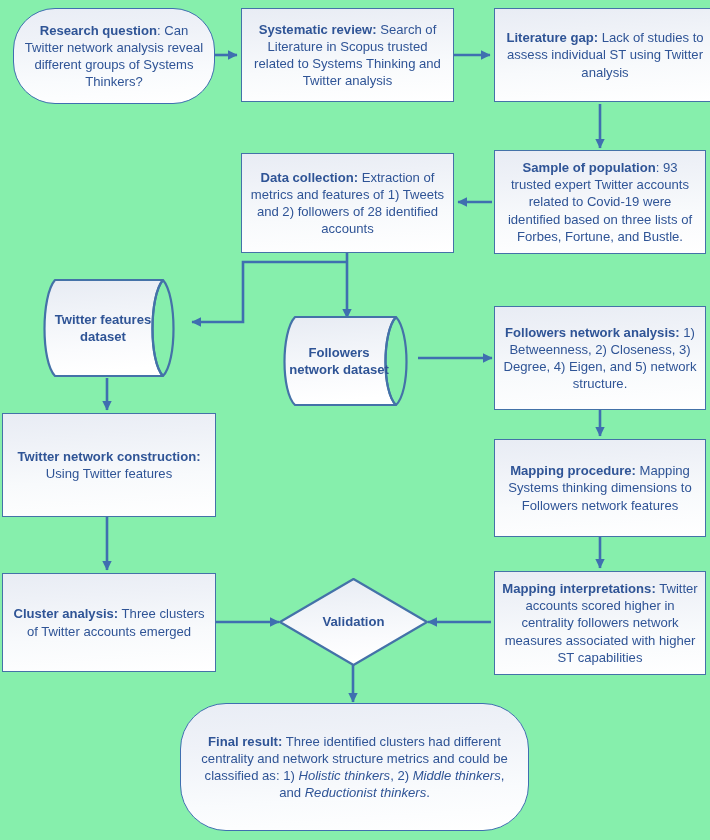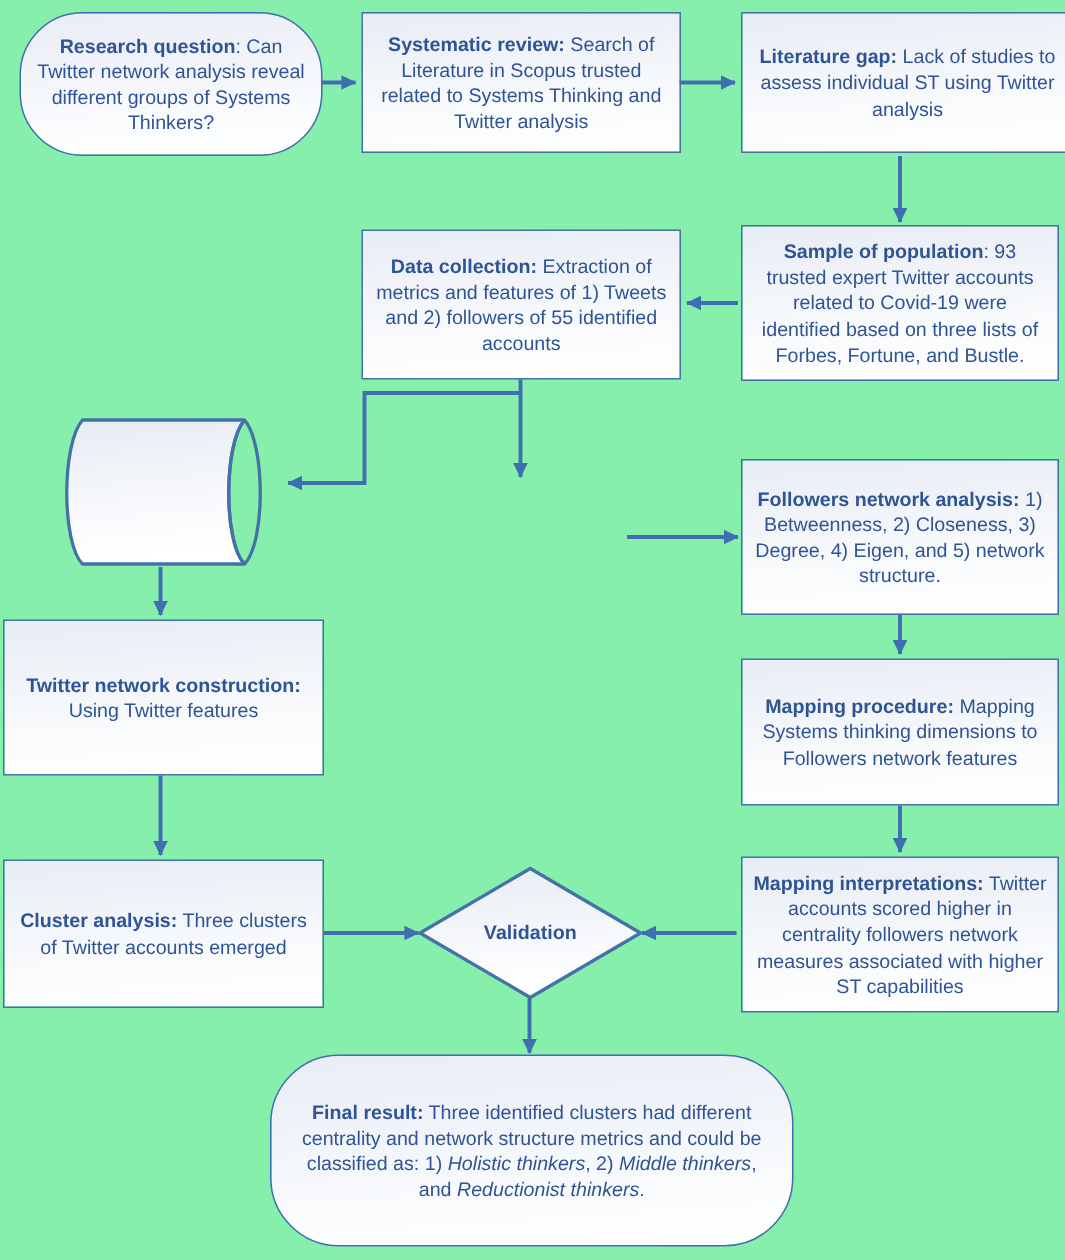--- a/index.html
+++ b/index.html
@@ -130,38 +130,47 @@
   </div>
 
   <div class="node rect" style="left:494px; top:8px;  width:222px; height:94px;">
     <div class="txt">
       <b>Literature gap:</b><span> Lack of studies to assess individual ST using Twitter analysis</span>
     </div>
   </div>
 
   <div class="node rect" style="left:241px; top:153px; width:213px; height:100px;">
     <div class="txt">
-      <b>Data collection:</b><span> Extraction of metrics and features of 1) Tweets  and 2) followers of 55 identified accounts</span>
+      <b>Data collection:</b><span> Extraction of metrics and features of 1) Tweets  and 2) followers of 28 identified accounts</span>
     </div>
   </div>
 
   <div class="node rect" style="left:494px; top:150px; width:212px; height:104px;">
     <div class="txt">
       <b>Sample of population</b><span>: 93 trusted expert Twitter accounts related to Covid-19 were identified based on three lists of Forbes, Fortune, and Bustle.</span>
     </div>
   </div>
 
   <div class="node cyl" style="left:35px; top:278px; width:155px; height:100px;">
     <svg width="155" height="100" viewBox="0 0 155 100">
       <path d="M20,2 L128,2 C114,18 114,84 128,98 L20,98 C6,84 6,18 20,2 Z" fill="url(#boxgrad)" stroke="#4472a8" stroke-width="2.2" stroke-linejoin="round"></path>
       <path d="M128,2 C142,18 142,84 128,98" fill="none" stroke="#4472a8" stroke-width="2.2"></path>
       <path d="M128,2 C114,18 114,84 128,98" fill="none" stroke="#4472a8" stroke-width="2.2"></path>
     </svg>
-  </div>
-
+    <div class="txt">Twitter features dataset</div>
+  </div>
+
+  <div class="node cyl" style="left:276px; top:315px; width:145px; height:92px;">
+    <svg width="145" height="92" viewBox="0 0 145 92">
+      <path d="M19,2 L120,2 C106,17 106,77 120,90 L19,90 C5,77 5,17 19,2 Z" fill="url(#boxgrad)" stroke="#4472a8" stroke-width="2.2" stroke-linejoin="round"></path>
+      <path d="M120,2 C134,17 134,77 120,90" fill="none" stroke="#4472a8" stroke-width="2.2"></path>
+      <path d="M120,2 C106,17 106,77 120,90" fill="none" stroke="#4472a8" stroke-width="2.2"></path>
+    </svg>
+    <div class="txt">Followers network dataset</div>
+  </div>
 
   <div class="node rect" style="left:494px; top:306px; width:212px; height:104px;">
     <div class="txt">
       <b>Followers network analysis:</b><span> 1) Betweenness, 2) Closeness, 3) Degree, 4) Eigen, and 5) network structure.</span>
     </div>
   </div>
 
   <div class="node rect" style="left:2px;   top:413px; width:214px; height:104px;">
     <div class="txt">
       <b>Twitter network construction:</b><span> Using Twitter features</span>

